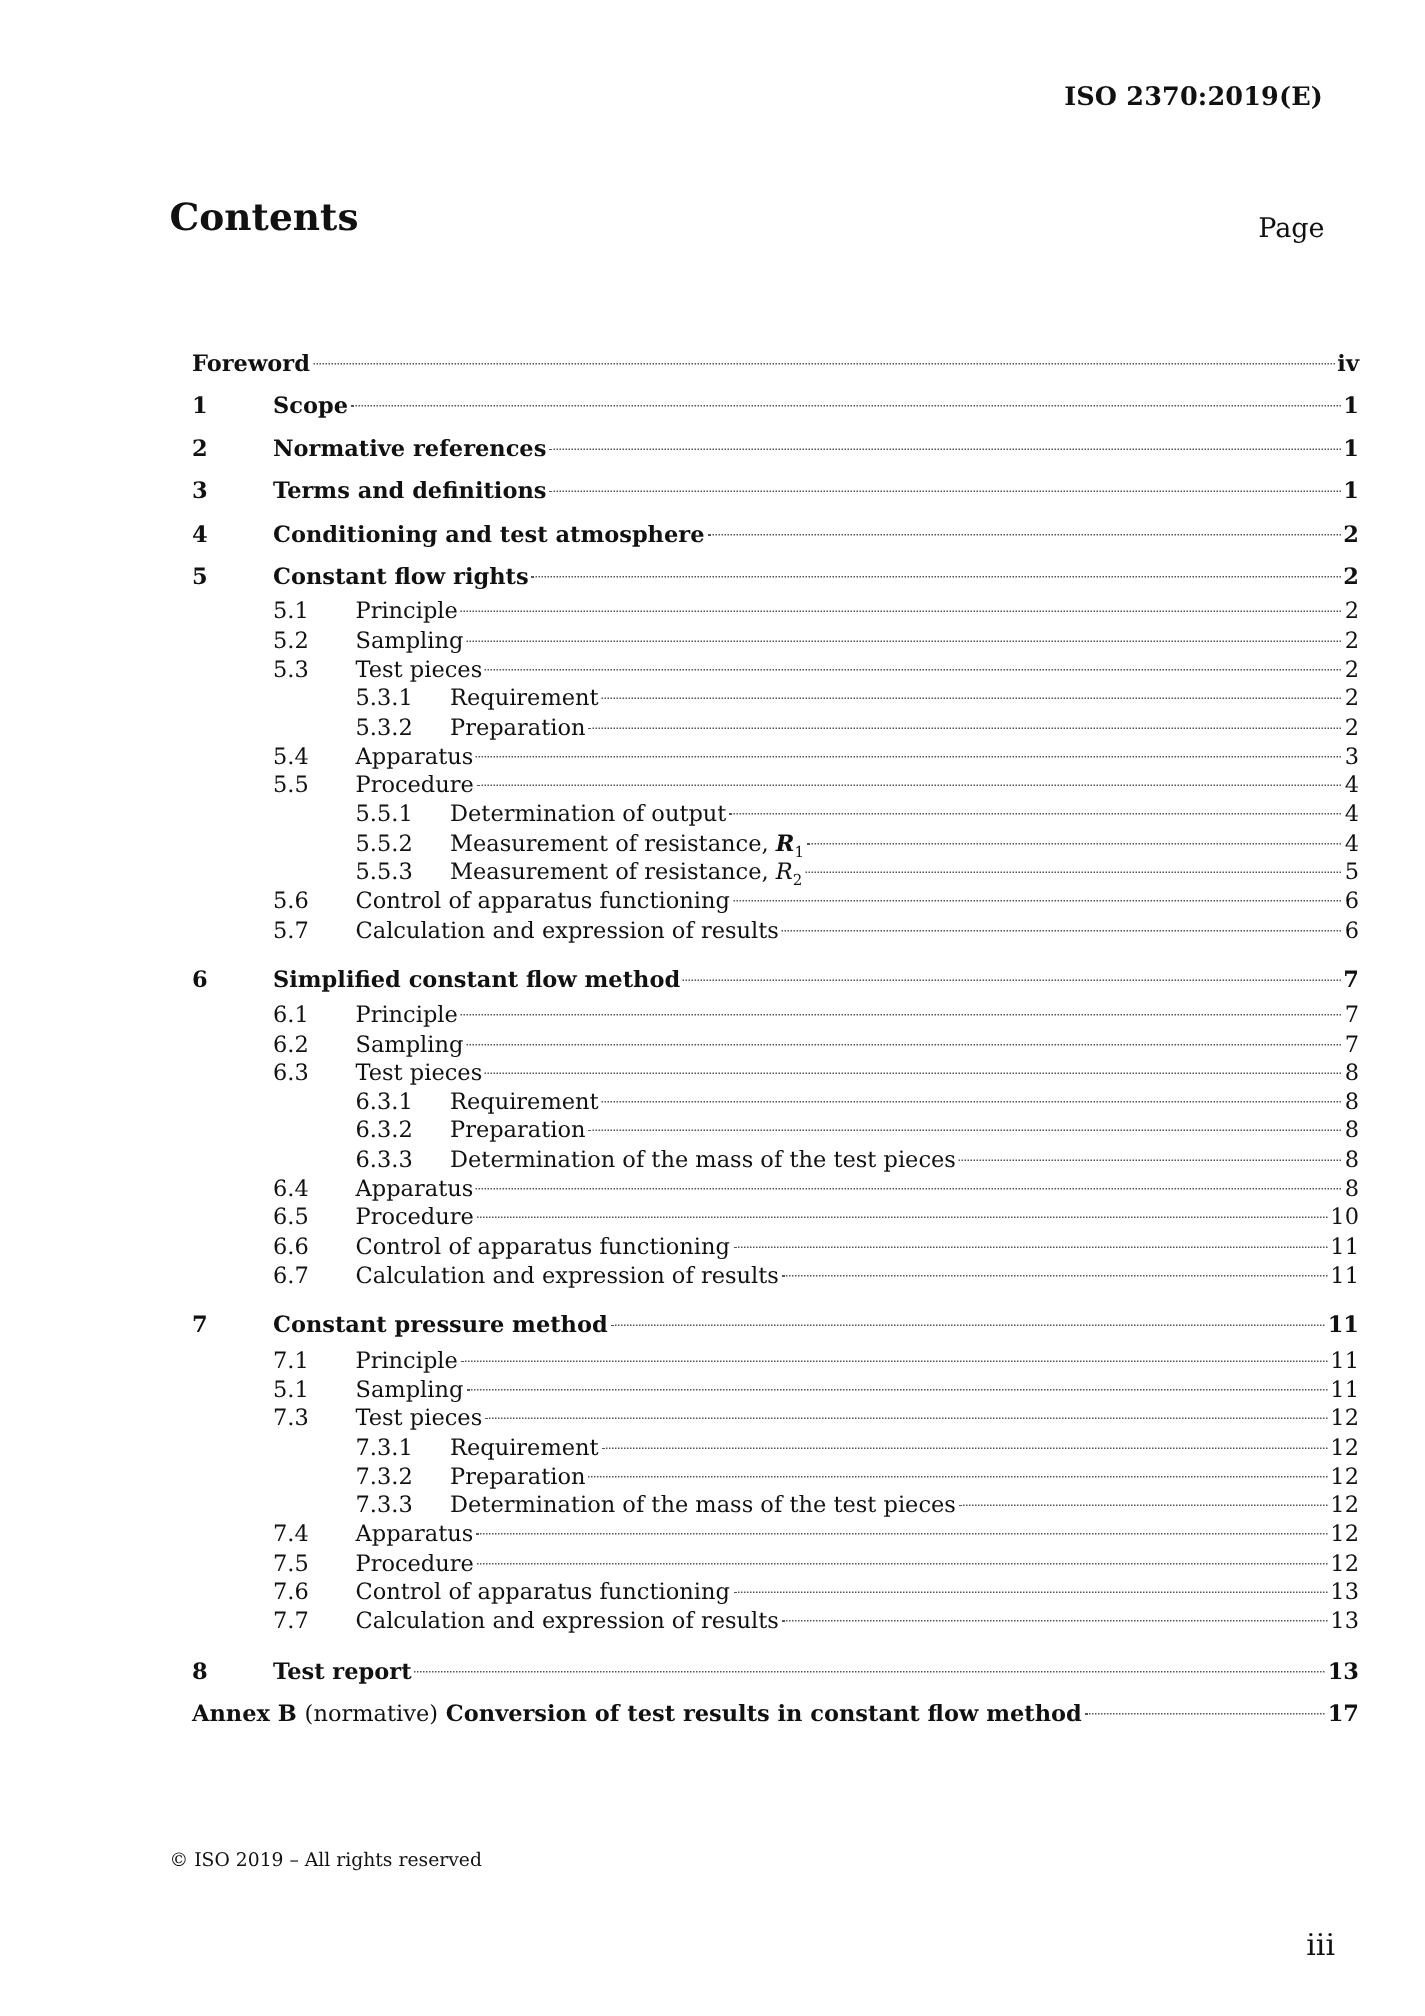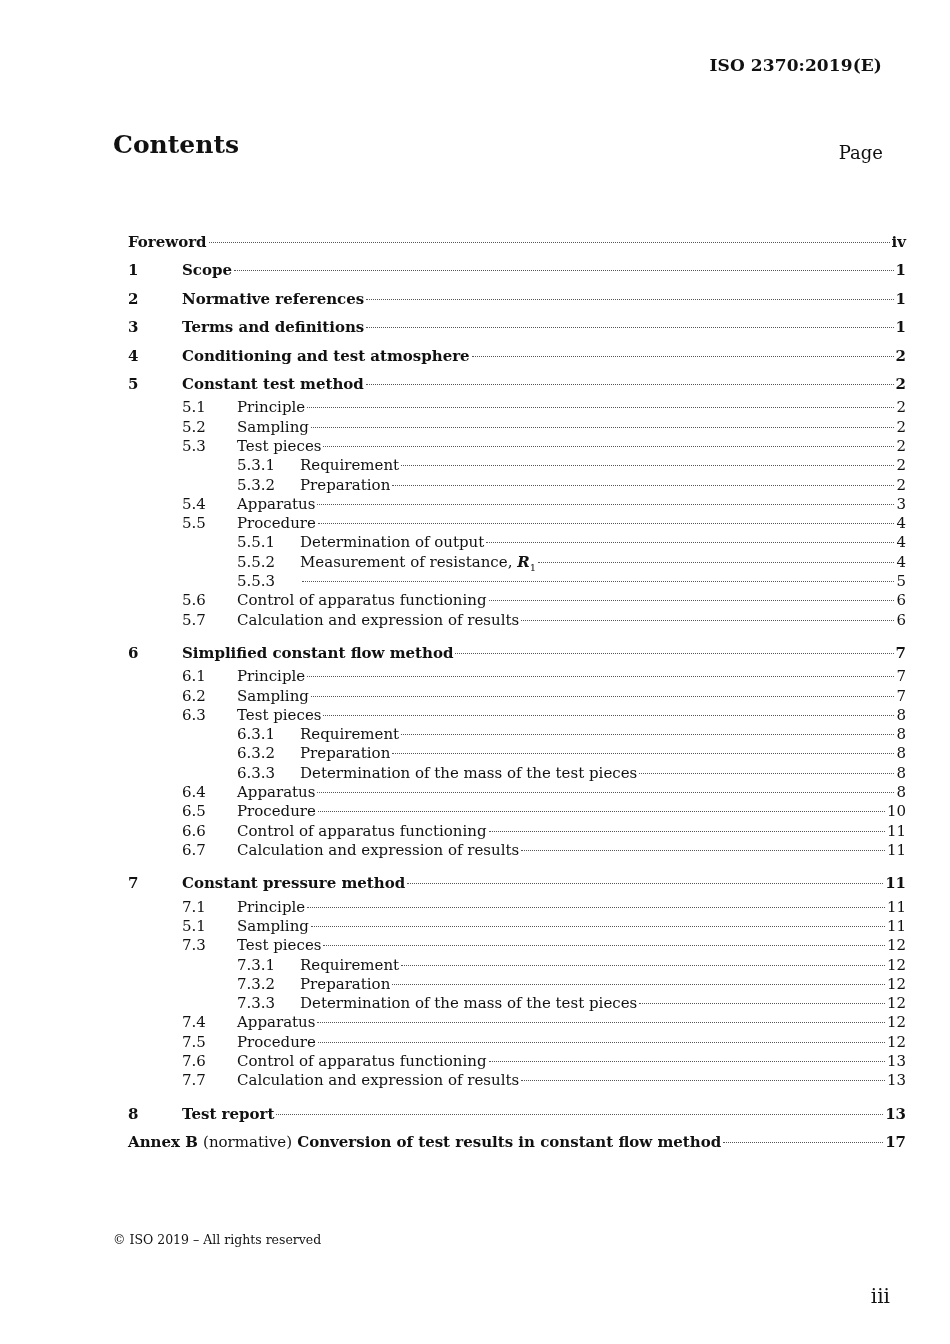--- a/index.html
+++ b/index.html
@@ -58,21 +58,21 @@
       <span class="pg">1</span>
     </div>
     <div class="row l0">
       <span class="num0">4</span>
       <span class="title"><span>Conditioning and test atmosphere</span></span>
       <span class="leader"></span>
       <span class="pg">2</span>
     </div>
     <div class="row l0">
       <span class="num0">5</span>
-      <span class="title"><span>Constant test method</span></span>
+      <span class="title"><span>Constant flow rights</span></span>
       <span class="leader"></span>
       <span class="pg">2</span>
     </div>
     <div class="row l1">
       <span class="num1">5.1</span>
       <span class="title"><span>Principle</span></span>
       <span class="leader"></span>
       <span class="pg">2</span>
     </div>
     <div class="row l1">
@@ -118,20 +118,21 @@
       <span class="pg">4</span>
     </div>
     <div class="row l2">
       <span class="num2">5.5.2</span>
       <span class="title"><span>Measurement of resistance, </span><em class="bi">R</em><sub>1</sub></span>
       <span class="leader"></span>
       <span class="pg">4</span>
     </div>
     <div class="row l2">
       <span class="num2">5.5.3</span>
+      <span class="title"><span>Measurement of resistance, </span><em class="i">R</em><sub>2</sub></span>
       <span class="leader"></span>
       <span class="pg">5</span>
     </div>
     <div class="row l1">
       <span class="num1">5.6</span>
       <span class="title"><span>Control of apparatus functioning</span></span>
       <span class="leader"></span>
       <span class="pg">6</span>
     </div>
     <div class="row l1">

